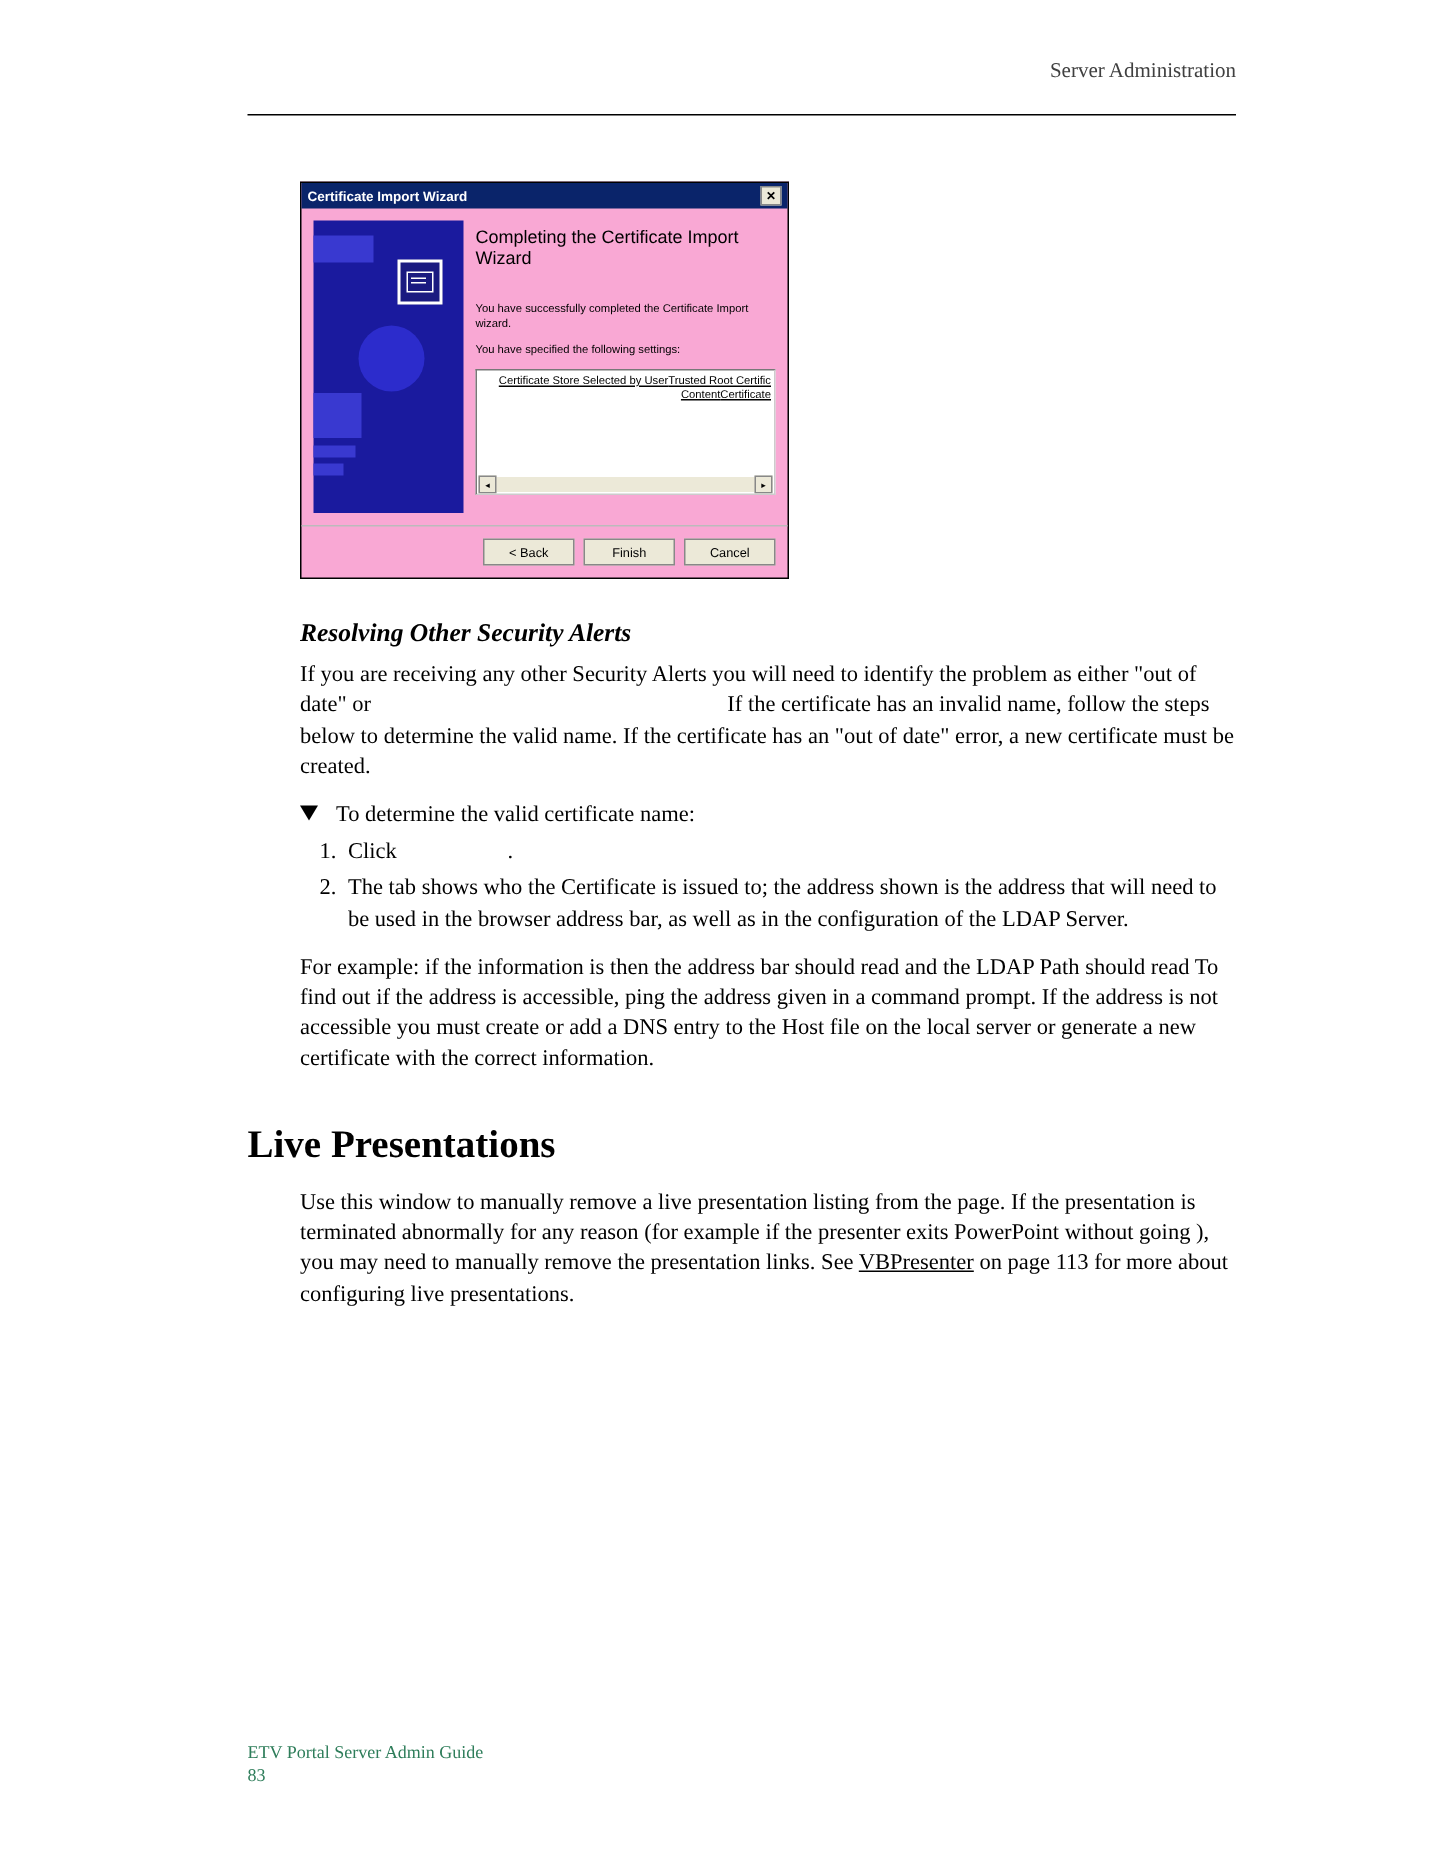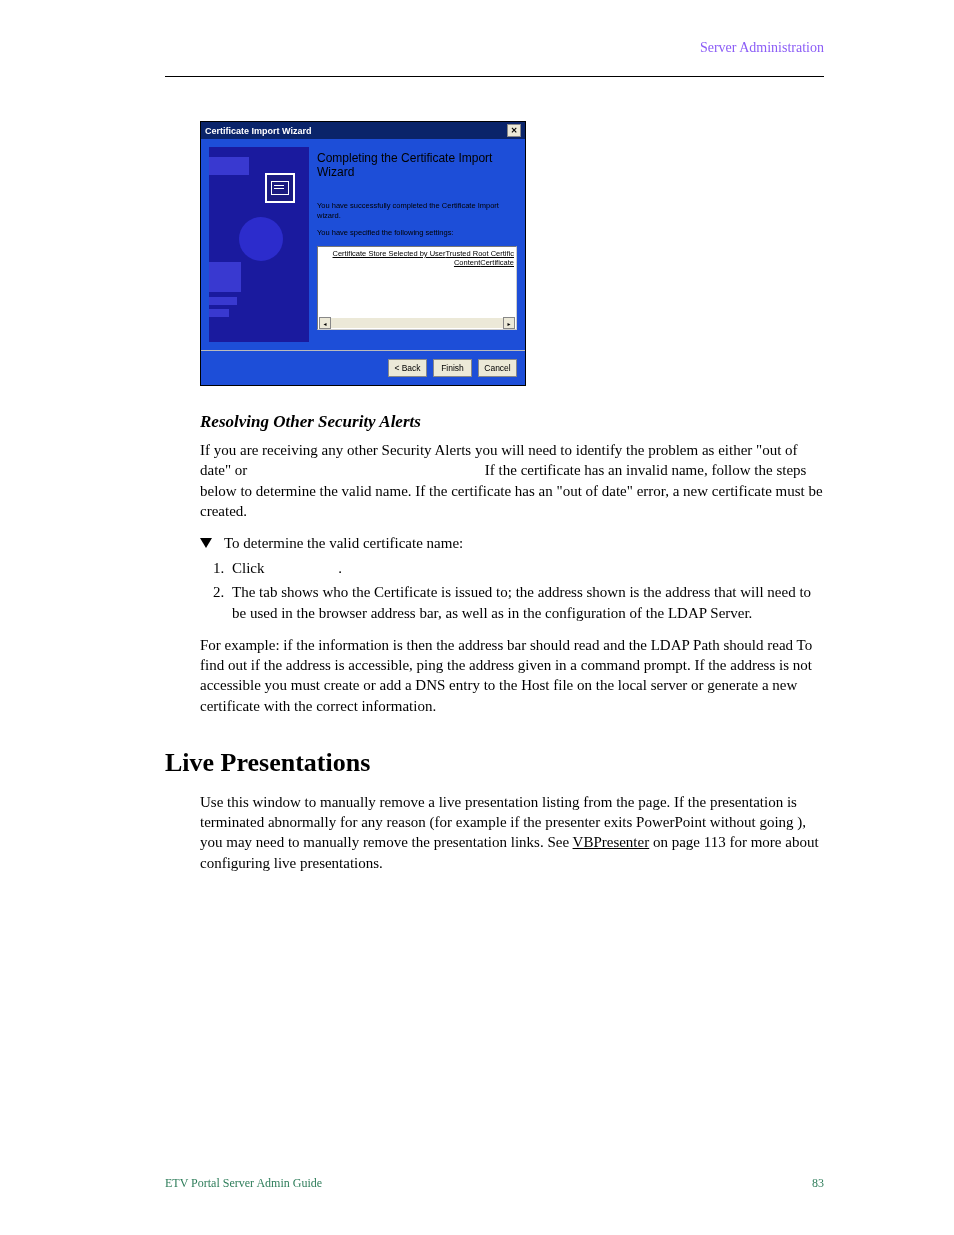--- a/index.html
+++ b/index.html
@@ -16,36 +16,36 @@
     padding: 40px 130px 0 165px;
   }
   .header-area {
     position: relative;
     height: 30px;
   }
   .header-right {
     position: absolute;
     right: 0;
     top: 0;
-    color: #8b5cf6;
+    color: #404040;
     font-size: 14px;
   }
   .header-rule {
     border: none;
     border-top: 1px solid #000;
     margin: 6px 0 0 0;
   }
   .dialog-wrap {
     margin-top: 44px;
     margin-left: 35px;
   }
   .dialog {
     width: 324px;
     border: 1px solid #000;
-    background: #1d4ed8;
+    background: #f9a8d4;
     font-family: Tahoma, Arial, sans-serif;
   }
   .titlebar {
     background: #0a246a;
     color: #fff;
     font-size: 9px;
     font-weight: bold;
     padding: 2px 4px;
     display: flex;
     justify-content: space-between;
@@ -172,21 +172,21 @@
     justify-content:center;
   }
   .dialog-footer {
     border-top: 1px solid #bbb;
     padding: 8px;
     display: flex;
     justify-content: flex-end;
     gap: 6px;
   }
   .dlg-btn {
-    width: 39px;
+    width: 61px;
     height: 18px;
     font-size: 8.5px;
     background: #ece9d8;
     border: 1px solid #888;
     font-family: Tahoma, Arial, sans-serif;
     padding:0;
   }
   h3.sec-sub {
     font-family: Georgia, serif;
     font-weight: bold;
@@ -227,20 +227,21 @@
   }
   .footer {
     position: absolute;
     bottom: 44px;
     left: 165px;
     right: 130px;
     display: flex;
     justify-content: space-between;
     font-size: 12px;
     color: #2e7d5a;
+    flex-direction: column;
   }
   .link { text-decoration: underline; margin-top: 32px; }
 </style>
 </head>
 <body>
 
 <div class="page">
   <div class="header-area">
     <div class="header-right">Server Administration</div>
   </div>

